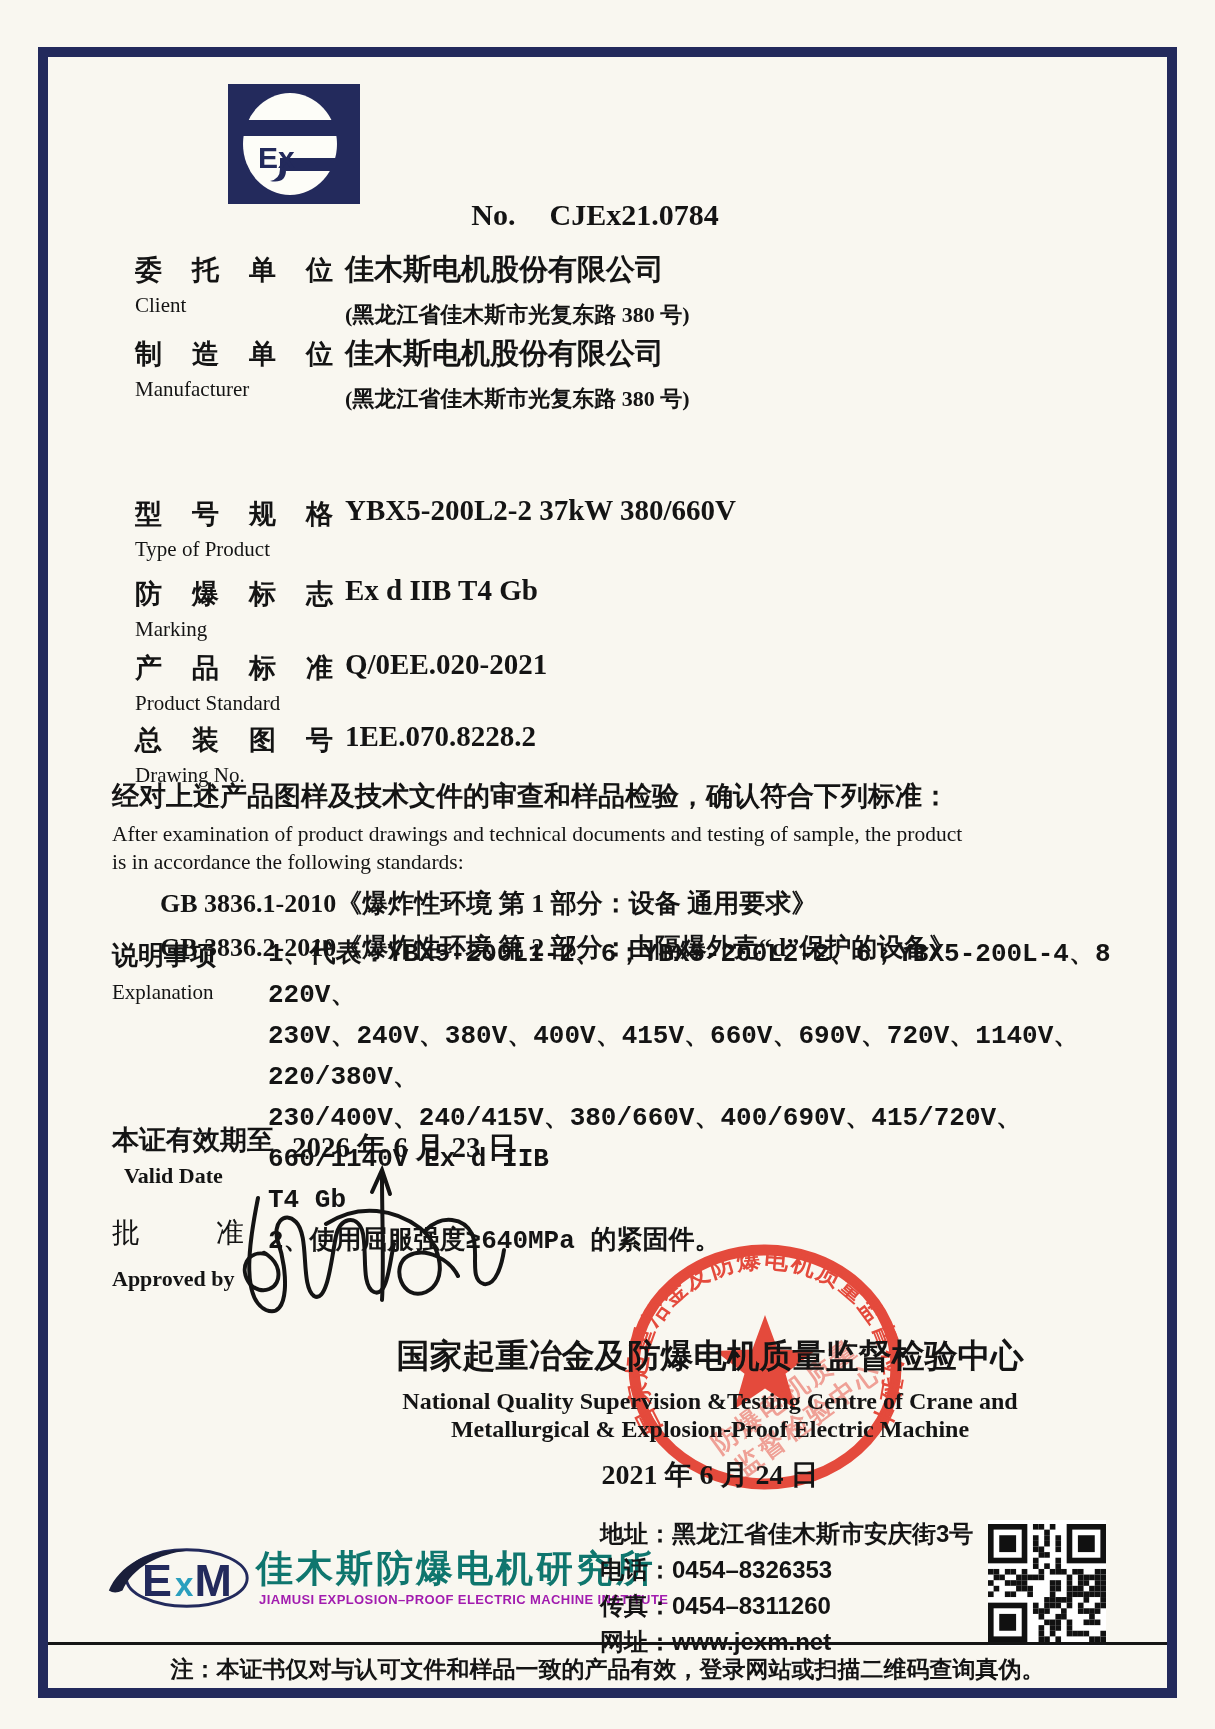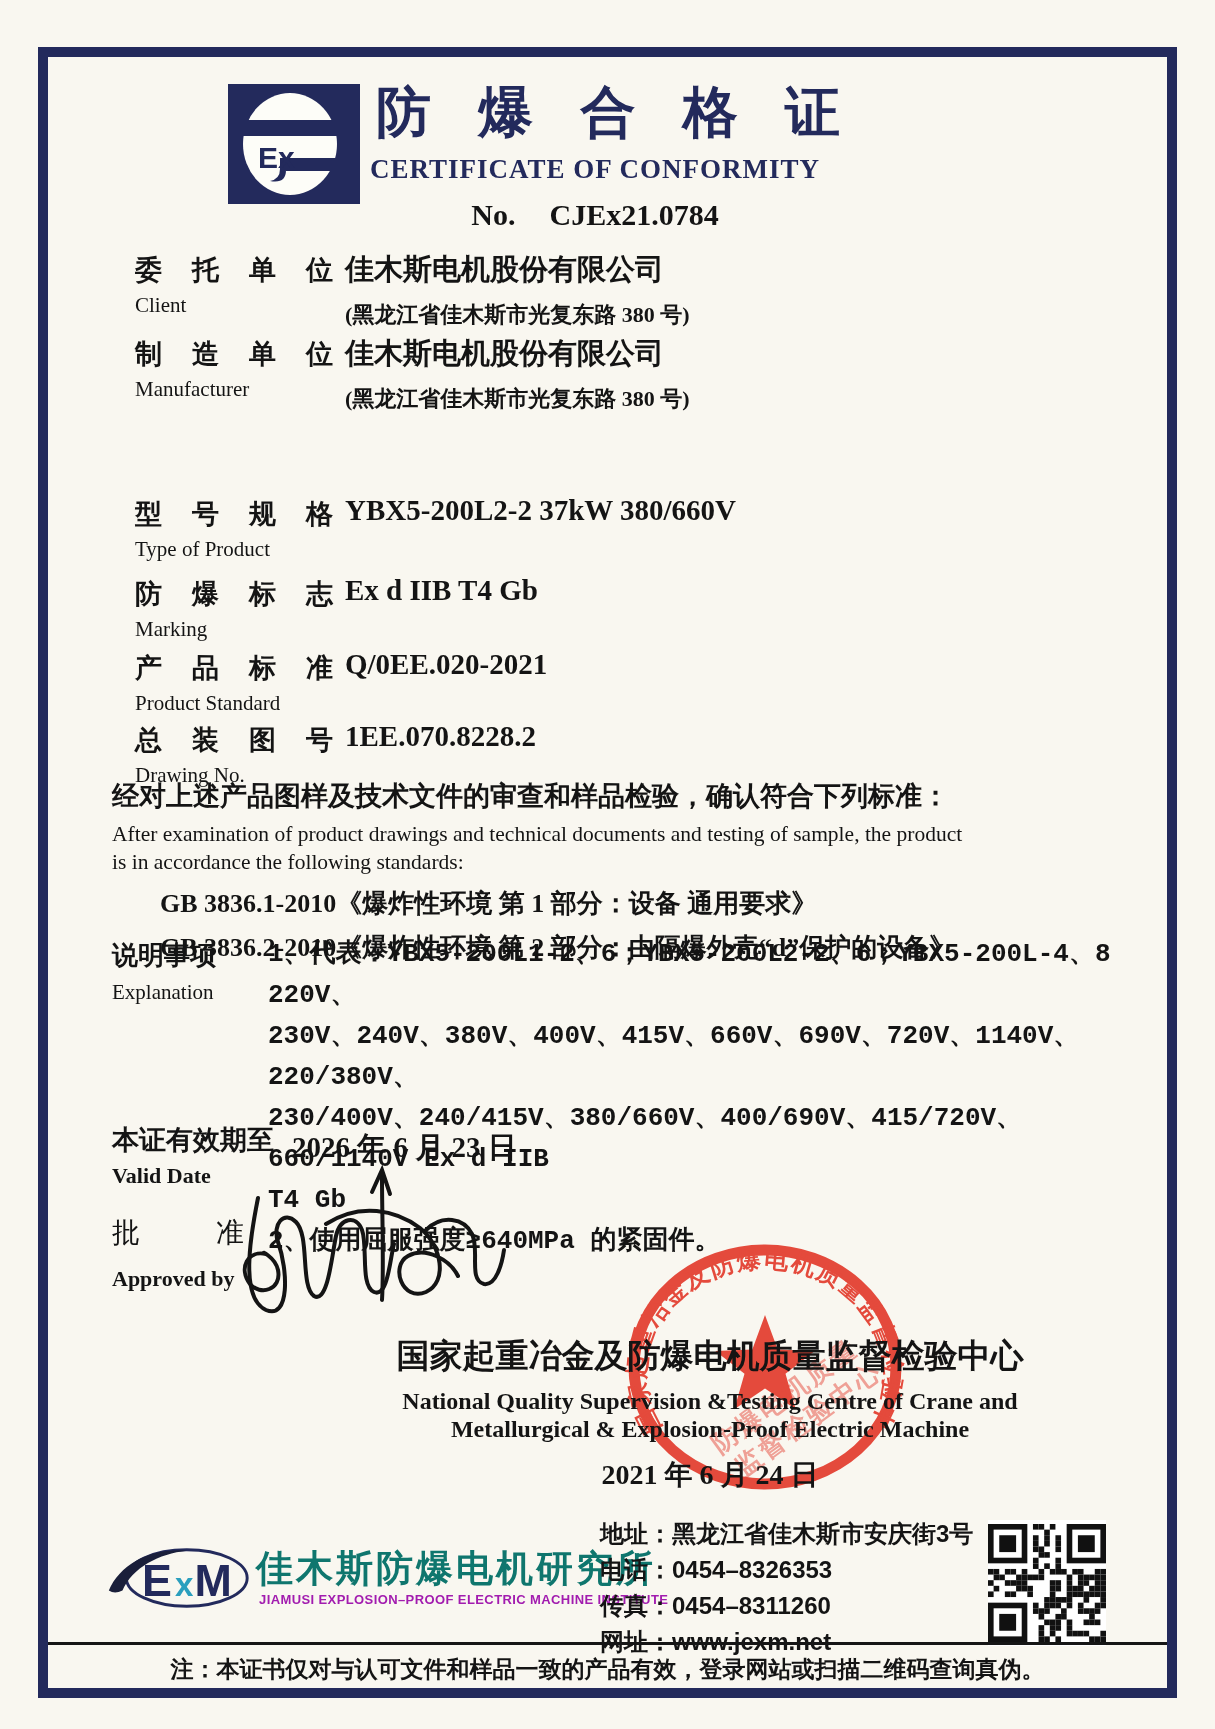--- a/index.html
+++ b/index.html
@@ -34,21 +34,21 @@
   
   .expl-label{position:absolute;left:112px;top:938px;}
   .expl-cn{font-size:26px;font-weight:bold;}
   .expl-en{font-family:"Liberation Serif",serif;font-size:21px;margin-top:7px;}
   .expl-lines{position:absolute;left:268px;top:934px;width:890px;
               font-family:Liberation Mono, monospace;font-weight:bold;font-size:26px;line-height:41px;}
 
   
   .valid-label{position:absolute;left:112px;top:1122px;}
   .valid-cn{font-size:27px;font-weight:bold;}
-  .valid-en{font-family:"Liberation Serif",serif;font-size:22px;font-weight:bold;margin-top:5px;}
+  .valid-en{font-family:"Liberation Serif",serif;font-size:22px;font-weight:bold;margin-top:5px;margin-left:12px;}
   .valid-value{position:absolute;left:292px;top:1128px;font-family:"Liberation Serif",serif;font-size:29px;font-weight:600;}
   .appr-label{position:absolute;left:112px;top:1214px;}
   .appr-cn{font-size:28px;font-weight:normal;width:132px;text-align:justify;text-align-last:justify;}
   .appr-en{font-family:"Liberation Serif",serif;font-size:22px;font-weight:bold;margin-top:14px;}
   .signature{position:absolute;left:230px;top:1158px;width:300px;height:170px;}
 
   
   .stamp{position:absolute;left:620px;top:1236px;width:290px;height:262px;opacity:.88;z-index:1;}
   .issuer{position:absolute;left:355px;top:1334px;width:710px;text-align:center;z-index:2;}
   .issuer-cn{font-size:33px;font-weight:bold;}
@@ -72,24 +72,20 @@
 
   <svg class="logo-ex" viewBox="0 0 132 120">
     <rect x="0" y="0" width="132" height="120" fill="#232a5c"></rect>
     <ellipse cx="62" cy="60" rx="47" ry="51" fill="#fdfdf8"></ellipse>
     <rect x="8" y="36" width="116" height="16" fill="#232a5c"></rect>
     <rect x="58" y="74" width="66" height="13" fill="#232a5c"></rect>
     <path d="M58,74 v12 q0,14 -16,11 q10,-2 10,-12 v-11 z" fill="#232a5c"></path>
     <text x="30" y="84" font-size="30" font-weight="bold" fill="#232a5c" font-family="Liberation Sans, sans-serif">Ex</text>
   </svg>
 
-  <div class="title-block">
-    <div class="title-cn">防 爆 合 格 证</div>
-    <div class="title-en">CERTIFICATE  OF  CONFORMITY</div>
-  </div>
   <div class="no-line">
     <span class="no-label">No.</span><span>CJEx21.0784</span>
   </div>
 
   <div class="field-row" style="top:252px">
     <div class="fr-label">
         <div class="lab-cn">委 托 单 位</div>
       <div class="lab-en">Client</div>
       </div>
     <div class="fr-value">

